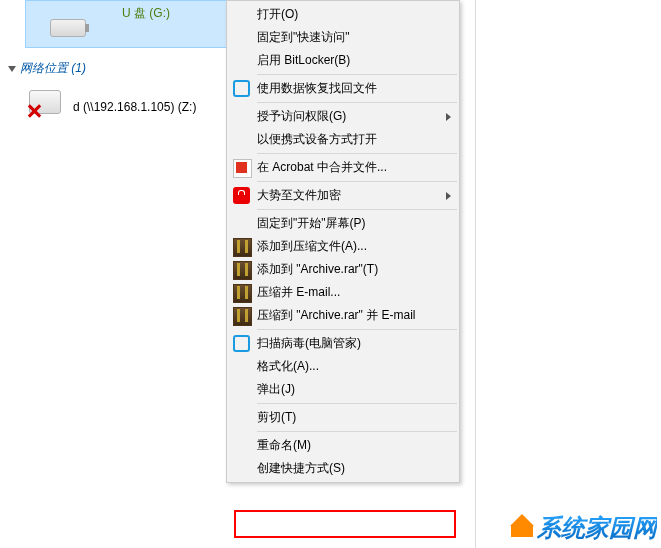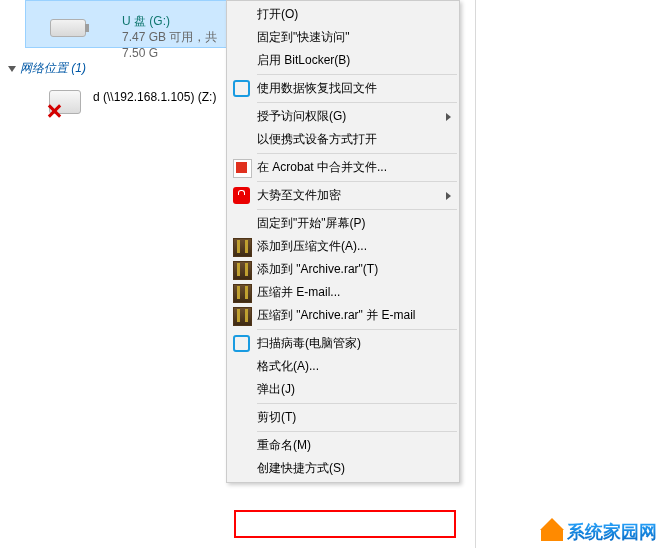--- a/index.html
+++ b/index.html
@@ -40,22 +40,22 @@
   }
   .drive-icon::after {
     content:"";
     position:absolute;
     right:-4px; top:4px;
     width:4px; height:8px;
     background:#9e9e9e;
   }
   .drive-title {
     position: absolute;
-    left: 96px; top: 12px;
-    color: #0f766e;
+    left: 96px; top: 4px;
+    color: #4d7c0f;
     text-align: right;
   }
   .drive-sub {
     position: absolute;
     left: 96px; top: 28px;
     color: #666;
   }
   
   .section-header {
     position: absolute;
@@ -69,23 +69,23 @@
   .tri {
     width:0;height:0;
     border-left:4px solid transparent;
     border-right:4px solid transparent;
     border-top:6px solid #5a5a5a;
     display:inline-block;
   }
   
   .net-drive {
     position: absolute;
-    left: 49px; top: 90px;
+    left: 29px; top: 90px;
     display: flex;
-    align-items: flex-start;
+    align-items: flex-end;
   }
   .net-drive .disk {
     position: relative;
     width: 30px; height: 22px;
     background: linear-gradient(#f8f8f8,#dcdcdc);
     border:1px solid #b0b0b0;
     border-radius:3px;
     margin-right: 12px;
   }
   .net-drive .cross {
@@ -181,37 +181,37 @@
   }
   .wm-house::after{
     content:"";position:absolute;left:-1px;top:-5px;
     width:0;height:0;
     border-left:12px solid transparent;
     border-right:12px solid transparent;
     border-bottom:12px solid #ff8a00;
   }
   .wm-text{
     font-family:"SimSun","Microsoft YaHei";
-    font-size:18px;
+    font-size:24px;
+    font-style:italic;
     font-weight:bold;
     background:linear-gradient(#2aa7ff,#0567c1);
     -webkit-background-clip:text;
     background-clip:text;
     color:transparent;
   }
 </style>
 </head>
 <body>
 
 <div class="panel">
 
   <div class="drive-tile">
     <div class="drive-icon"></div>
     <div class="drive-title">U 盘 (G:)</div>
-    <div class="drive-sub">7.47 GB 可用，共 7.50 G</div>
   </div>
 
   <div class="section-header">
     <span class="tri"></span>
     <span>网络位置 (1)</span>
   </div>
 
   <div class="net-drive">
     <div class="disk">
       <div class="cross"></div>

